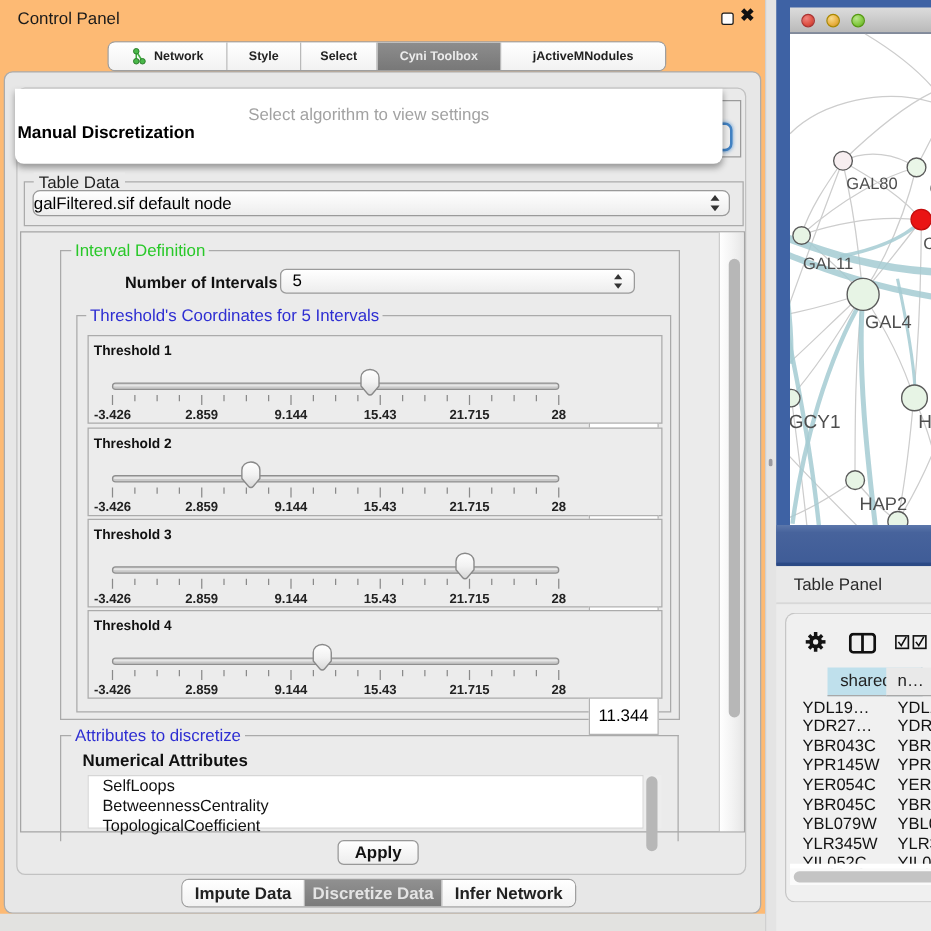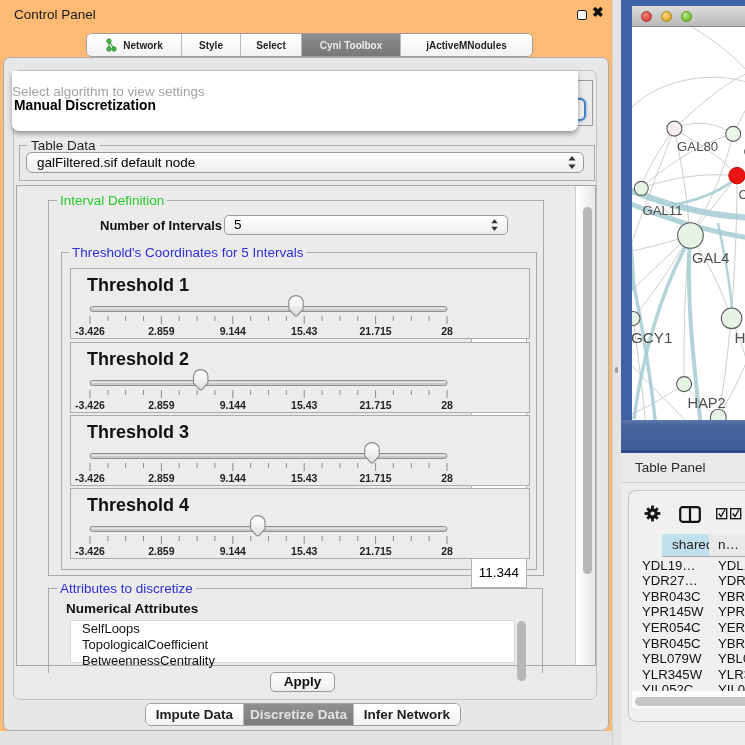--- a/index.html
+++ b/index.html
@@ -22,44 +22,44 @@
 
 #panelB { position:absolute; left:13px; top:70px; width:584px; height:630px; border:1px solid #c2c2c2; border-radius:7px; background:#eaeaea; }
 
 
 #grp-da { position:absolute; left:19px; top:80px; width:574px; height:46px; border:1px solid #9b9b9b; }
 #da-combo { position:absolute; left:545px; top:98px; width:41px; height:23px; border:2.5px solid #4181c2; border-radius:6px; background:#ededed; box-shadow:0 0 3px rgba(90,150,210,0.8); }
 
 
 #grp-td { position:absolute; left:19px; top:145px; width:576px; height:36px; border:1px solid #ababab; }
 #td-label { position:absolute; left:27px; top:138px; font-size:13.5px; color:#1f1f1f; background:#eaeaea; padding:0 4px; }
-#td-combo { position:absolute; left:26px; top:152px; width:558px; height:21px; border:1px solid #9a9a9a; border-radius:6px; background:linear-gradient(#ffffff,#ededed); font-size:13.5px; color:#000; line-height:19px; padding-left:10px; }
+#td-combo { position:absolute; left:26px; top:152px; width:558px; height:21px; border:1px solid #9a9a9a; border-radius:6px; background:linear-gradient(#ffffff,#ededed); font-size:13.5px; color:#000; line-height:19px; padding-left:0; }
 #popup { position:absolute; left:12px; top:71px; width:566px; height:60px; background:#ffffff; border-radius:0 0 7px 7px; box-shadow:0 3px 5px rgba(0,0,0,0.35); }
 #popup .ghost { position:absolute; left:20px; top:1px; font-weight:bold; color:#c3c5c7; font-size:13.5px; }
-#popup .it0 { position:absolute; left:0; right:0; top:13px; text-align:left; color:#a2a2a2; font-size:13.5px; }
+#popup .it0 { position:absolute; left:0; right:0; top:13px; text-align:center; color:#a2a2a2; font-size:13.5px; }
 #popup .it1 { position:absolute; left:2px; top:27px; font-weight:bold; color:#000; font-size:13.8px; }
 #popup .it2 { position:absolute; left:2px; top:43px; color:#111; font-size:13.5px; }
 
 
 #spane { position:absolute; left:16px; top:185px; width:580px; height:481px; border:1px solid #a5a5a5; background:#ebebeb; }
 #sbar-v { position:absolute; left:575px; top:186px; width:20px; height:479px; background:linear-gradient(90deg,#ffffff,#f1f1f1 60%,#e6e6e6); border-left:1px solid #cccccc; }
 #sbar-v .thumb { position:absolute; left:7px; top:21px; width:9px; height:367px; background:#b7b7b7; border-radius:4.5px; }
 
 
 #grp-int { position:absolute; left:48px; top:200px; width:496px; height:376px; border:1px solid #aaaaaa; }
 #int-label { position:absolute; left:57px; top:193px; font-size:13.5px; color:#29c829; background:#ebebeb; padding:0 3px; }
 #noi-label { position:absolute; left:100px; top:218px; font-size:13px; font-weight:bold; color:#111; }
 #noi-combo { position:absolute; left:224px; top:215px; width:284px; height:20px; border:1px solid #9a9a9a; border-radius:5px; background:linear-gradient(#ffffff,#ededed); font-size:13.5px; line-height:18px; padding-left:9px; }
 
 
 #grp-thr { position:absolute; left:61px; top:252px; width:476px; height:318px; border:1px solid #aaaaaa; }
 #thr-label { position:absolute; left:69px; top:245px; font-size:13.5px; color:#2e2ed2; background:#ebebeb; padding:0 3px; }
 
 .tpanel { position:absolute; left:70px; width:460px; height:71px; border:1px solid #ababab; background:#ececec; }
-.tlabel { position:absolute; left:16px; top:6px; font-size:18px; font-weight:bold; color:#111; }
+.tlabel { position:absolute; left:4px; top:6px; font-size:11px; font-weight:bold; color:#111; }
 .tfield { position:absolute; left:400px; top:27px; width:56px; height:30px; border:1px solid #b2b2b2; background:#ffffff; font-size:13.5px; color:#000; text-align:right; line-height:28px; padding-right:7px;margin-top:42px; }
 
 
 #grp-attr { position:absolute; left:48px; top:588px; width:495px; height:85px; border:1px solid #aaaaaa; border-bottom:none; }
 #attr-label { position:absolute; left:57px; top:581px; font-size:13.5px; color:#2e2ed2; background:#ebebeb; padding:0 3px; }
 #num-label { position:absolute; left:66px; top:601px; font-size:13.5px; font-weight:bold; color:#111; }
 #attr-list { position:absolute; left:70px; top:620px; width:445px; height:43px; background:#ffffff; border:1px solid #d6d6d6; font-size:13px; color:#111; }
 #attr-list div { padding-left:11px; height:16px; line-height:16px; }
 #attr-sbar { position:absolute; left:515px; top:620px; width:14px; height:43px; background:#ededed; }
 #attr-sbar .thumb { position:absolute; left:2px; top:1px; width:9px; height:60px; background:#b7b7b7; border-radius:4.5px; }
@@ -340,22 +340,22 @@
           <path d="M 171.60000000000002,6 a 7.2,6.4 0 0 1 14.4,0 l 0,6.8 -5.4,6.4 a 2.4,2.4 0 0 1 -3.6,0 l -5.4,-6.4 z" fill="url(#thumbgrad)" stroke="#898989" stroke-width="1.1"></path>
         </svg>
   <div class="tfield">11.344</div>
 </div>
 
     <div id="grp-attr"></div>
     <div id="attr-label">Attributes to discretize</div>
     <div id="num-label">Numerical Attributes</div>
     <div id="attr-list">
         <div>SelfLoops</div>
+        <div>BetweennessCentrality</div>
         <div>TopologicalCoefficient</div>
-        <div>BetweennessCentrality</div>
       </div>
     <div id="attr-sbar">
         <div class="thumb"></div>
       </div>
 
     <div id="sbar-v">
         <div class="thumb"></div>
       </div>
 
     <div id="apply">Apply</div>

